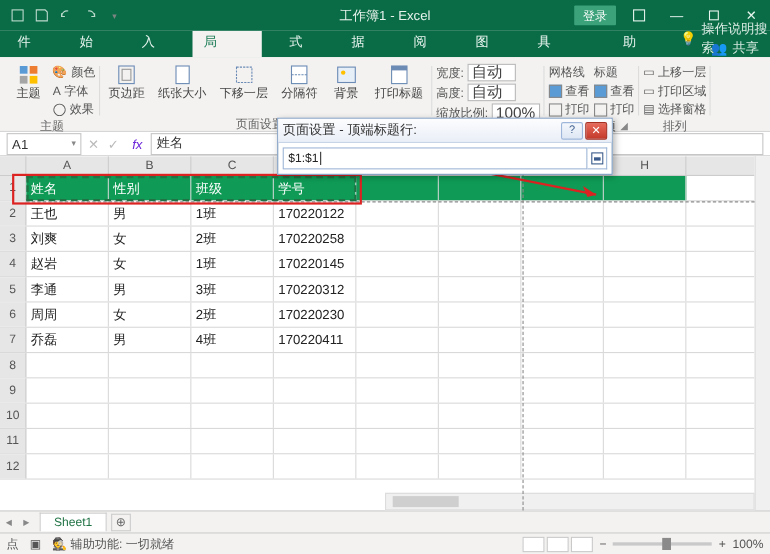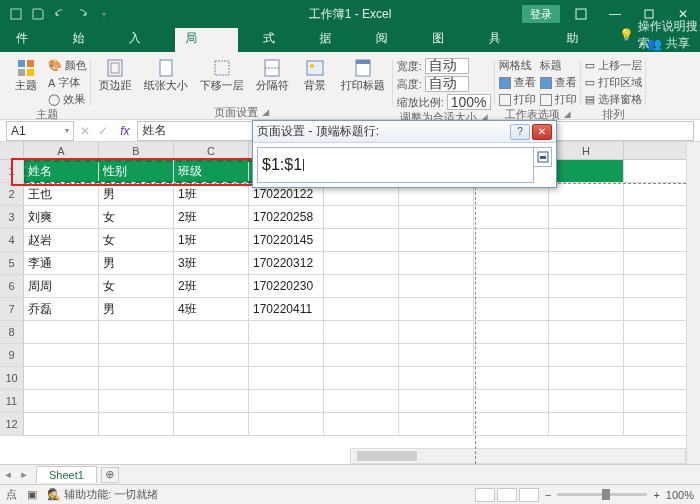--- a/index.html
+++ b/index.html
@@ -26,27 +26,27 @@
 .big-btn .ico{width:20px;height:20px}
 .big-btn .lbl{font-size:11px;color:#444;line-height:1;text-align:center}
 .small-row{display:flex;flex-direction:column;gap:2px;justify-content:flex-start;padding-top:2px}
 .small-item{display:flex;align-items:center;gap:3px;font-size:11px;color:#555;white-space:nowrap}
 .small-item .box{width:12px;height:12px;border:1px solid #888;display:inline-block}
 .sel{border:1px solid #b8b8b8;background:#fff;height:16px;min-width:44px;font-size:14px;padding:0 3px;display:inline-flex;align-items:center;color:#444}
 .namebox-row{height:22px;display:flex;align-items:center;border-bottom:1px solid #d6d6d6;background:#fff}
 .namebox{width:68px;height:20px;border:1px solid #c6c6c6;margin:0 2px 0 6px;display:flex;align-items:center;padding:0 4px;font-size:12px;color:#333;justify-content:space-between}
 .fx-ico{padding:0 8px;color:#6d28d9;font-style:italic}
 .formula-bar{flex:1;height:20px;border:1px solid #c6c6c6;margin-right:6px;padding:0 4px;display:flex;align-items:center;font-size:12px;color:#333;position:relative}
-.dialog{position:absolute;left:252px;top:120px;width:305px;background:#fff;border:1px solid #7a9ac0;box-shadow:2px 2px 6px rgba(0,0,0,.3);z-index:50}
+.dialog{position:absolute;left:252px;top:107px;width:305px;background:#fff;border:1px solid #7a9ac0;box-shadow:2px 2px 6px rgba(0,0,0,.3);z-index:50}
 .dlg-title{height:22px;background:linear-gradient(#fdfdfe,#e9eef7);border-bottom:1px solid #c7d3e6;display:flex;align-items:center;padding:0 4px;font-size:12px;color:#333}
 .dlg-title .btns{margin-left:auto;display:flex;gap:2px}
 .dlg-title .tb{width:20px;height:16px;display:flex;align-items:center;justify-content:center;border:1px solid #9db6d9;background:linear-gradient(#f4f7fc,#dde7f4);border-radius:2px;font-size:10px;color:#3a5b8b}
 .dlg-title .tb.close{background:linear-gradient(#e86a5b,#c33a2b);border-color:#a72f22;color:#fff}
 .dlg-body{padding:4px;display:flex}
-.dlg-input{flex:1;height:36px;border:1px solid #9fb7d8;padding:0 4px;font-size:16px;display:flex;align-items:center;color:#222}
+.dlg-input{flex:1;height:20px;border:1px solid #9fb7d8;padding:0 4px;font-size:11px;display:flex;align-items:center;color:#222}
 .dlg-pick{width:18px;height:20px;border:1px solid #9fb7d8;border-left:none;display:flex;align-items:center;justify-content:center}
 .grid-wrap{position:absolute;left:0;right:14px;top:142px;bottom:40px;overflow:hidden;background:#fff}
 .colhdr{display:flex;height:18px;background:#e6e6e6;border-bottom:1px solid #ccc}
 .corner{width:24px;border-right:1px solid #ccc;background:#e6e6e6}
 .ch{flex:0 0 75px;border-right:1px solid #ccc;display:flex;align-items:center;justify-content:center;font-size:11px;color:#555}
 .rows{position:relative}
 .row{display:flex;height:23px;border-bottom:1px solid #d9d9d9}
 .rh{width:24px;background:#e6e6e6;border-right:1px solid #ccc;display:flex;align-items:center;justify-content:center;font-size:11px;color:#555}
 .cell{flex:0 0 75px;border-right:1px solid #d9d9d9;display:flex;align-items:center;padding:0 4px;font-size:12px;color:#222}
 .row.header .cell{background:#0f9b56;color:#fff;font-size:12px}

